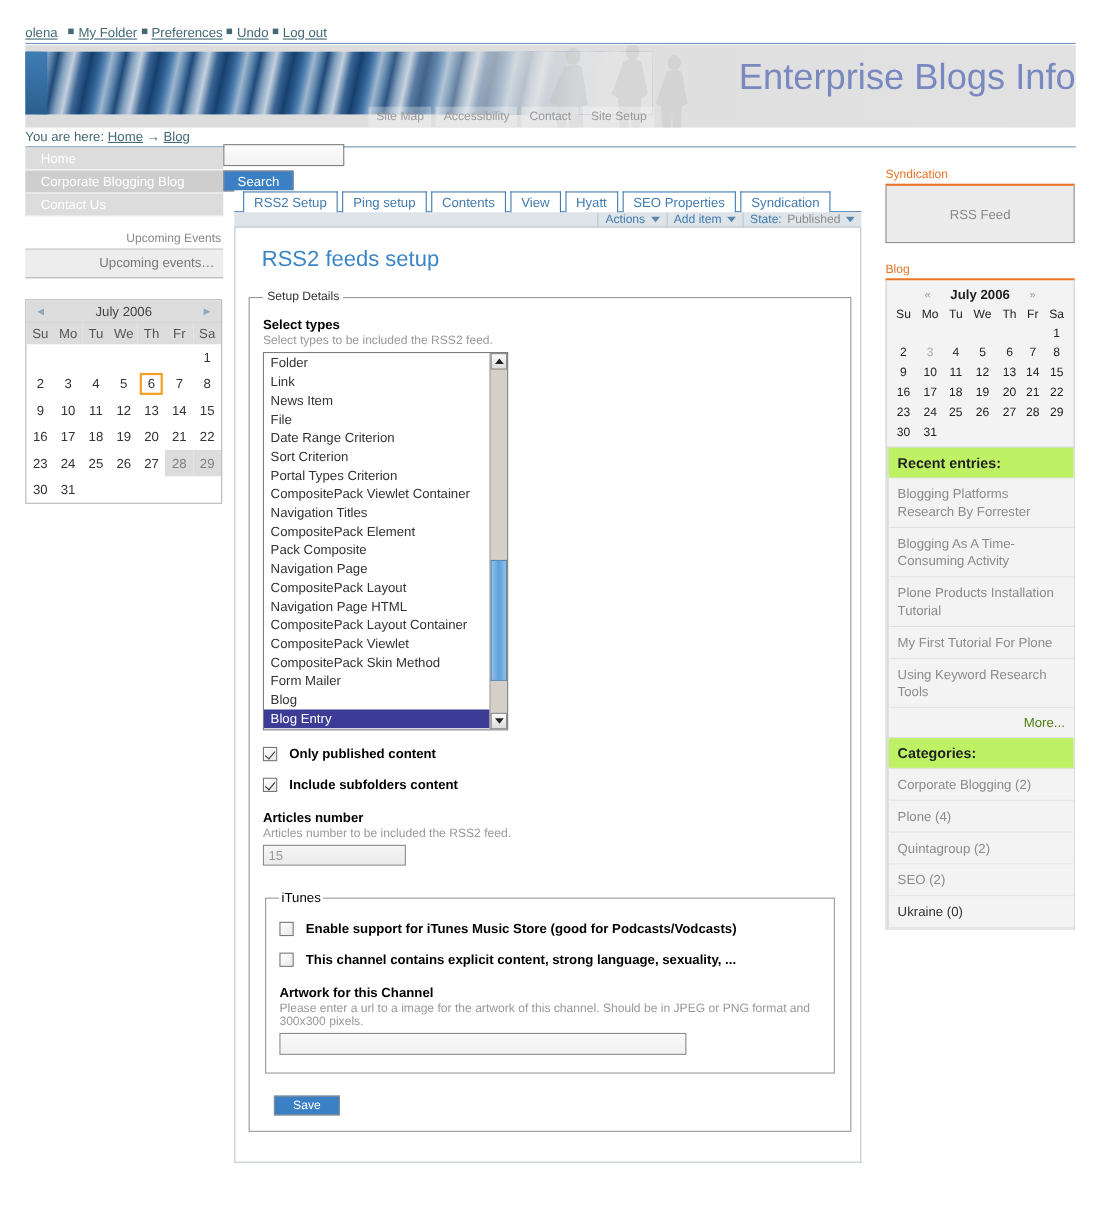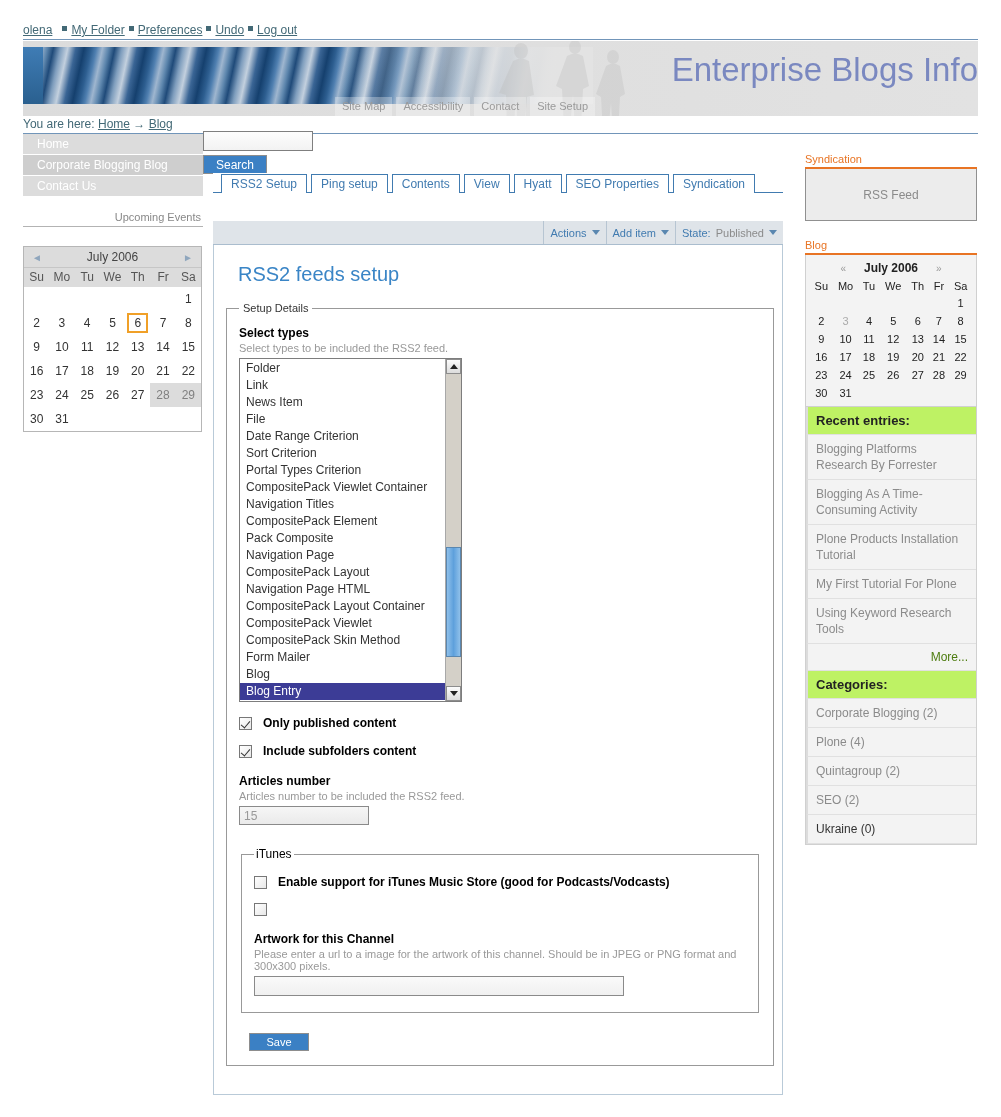--- a/index.html
+++ b/index.html
@@ -242,23 +242,22 @@
     text-decoration: none;
     line-height: 14px;
     position: relative;
     top: 1px;
   }
   .tab.sel { font-weight: normal; }
   .contentactions {
     display: flex; justify-content: flex-end;
     background: #dfe4e9;
     border-bottom: 1px solid #aabdce;
-    height: 24px;
+    height: 14px;
     align-items: center;
-    margin-top: 28px;
   }
   .ca-item {
     color: #417bb0;
     font-size: 11px;
     padding: 1px 6px;
     border-left: 1px solid #b7c5d2;
     display: flex; align-items: center; gap: 5px;
     cursor: pointer;
     height: 100%;
   }
@@ -532,20 +531,21 @@
         <li class="sel">
           <a href="#">Corporate Blogging Blog</a>
         </li>
         <li>
           <a href="#">Contact Us</a>
         </li>
       </ul>
 
     <div class="portlet">
       <div class="portlet-head">Upcoming Events</div>
+      <div class="portlet-foot">Upcoming events…</div>
     </div>
 
     <div class="calbox">
       <div class="cal-nav">
         <span class="pr">◄</span>
         <span class="mon">July 2006</span>
         <span class="nx">►</span>
       </div>
       <table class="cal">
         <thead>
@@ -711,20 +711,21 @@
         <fieldset class="itunes">
           <legend>iTunes</legend>
 
           <div class="ckrow" style="margin-top:6px">
             <span class="ckbox"></span>
             <span class="cklabel">Enable support for iTunes Music Store (good for Podcasts/Vodcasts)</span>
           </div>
 
           <div class="ckrow">
             <span class="ckbox"></span>
+            <span class="cklabel">This channel contains explicit content, strong language, sexuality, ...</span>
           </div>
 
           <div class="fieldlabel" style="margin-top:16px">Artwork for this Channel</div>
           <div class="fieldhelp">Please enter a url to a image for the artwork of this channel. Should be in JPEG or PNG format and 300x300 pixels.</div>
           <input type="text" class="txt" id="artwork-url-field" value="" style="">
         </fieldset>
 
         <button class="btn-save">Save</button>
       </fieldset>
     </div>

